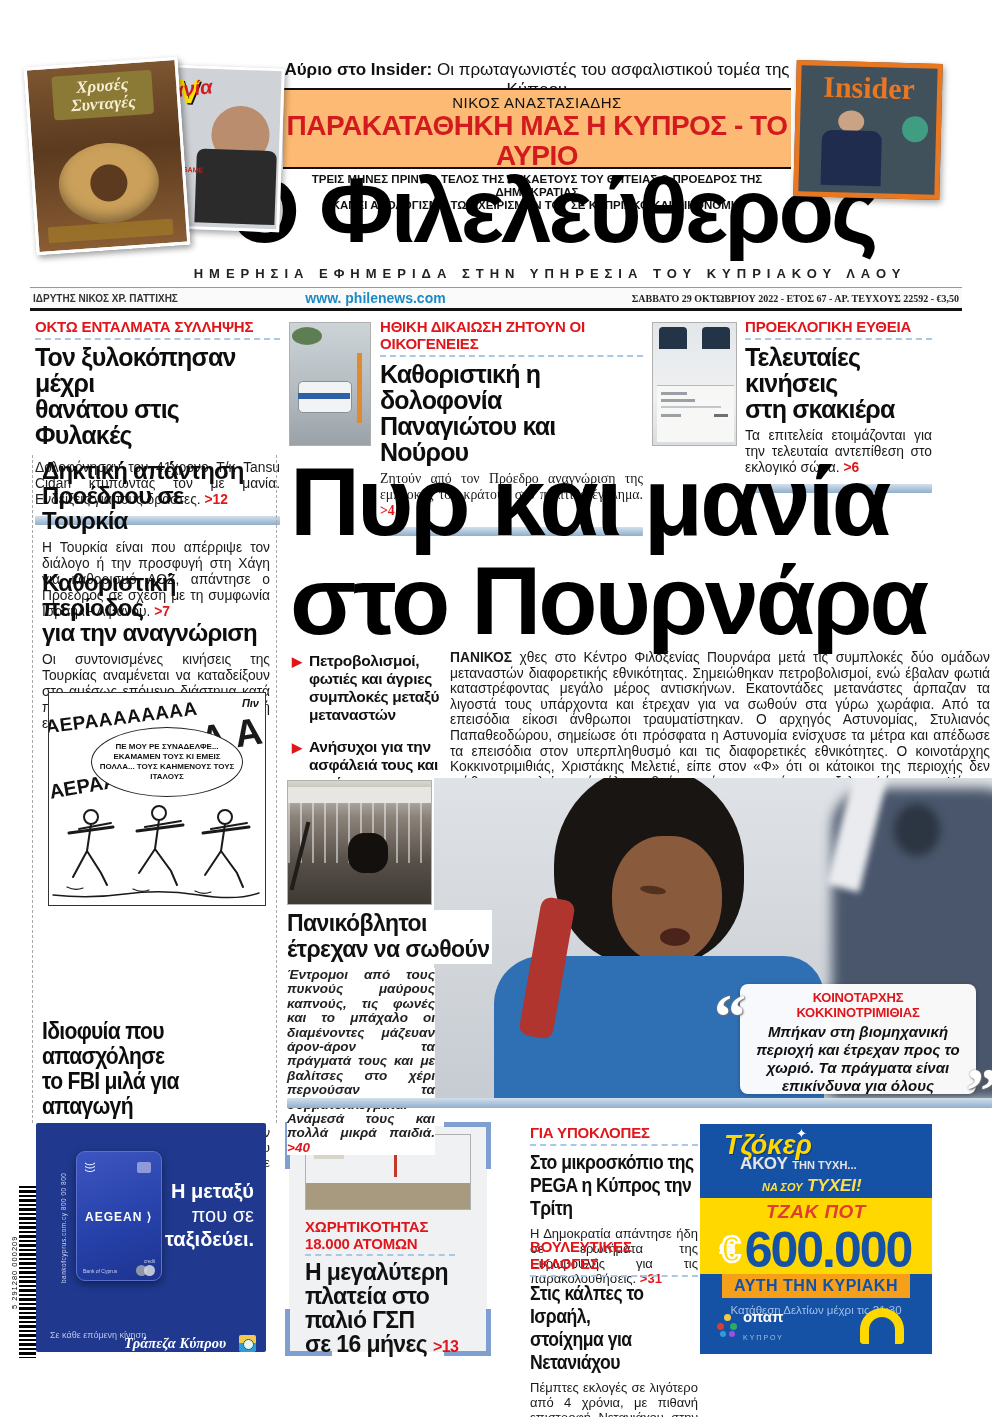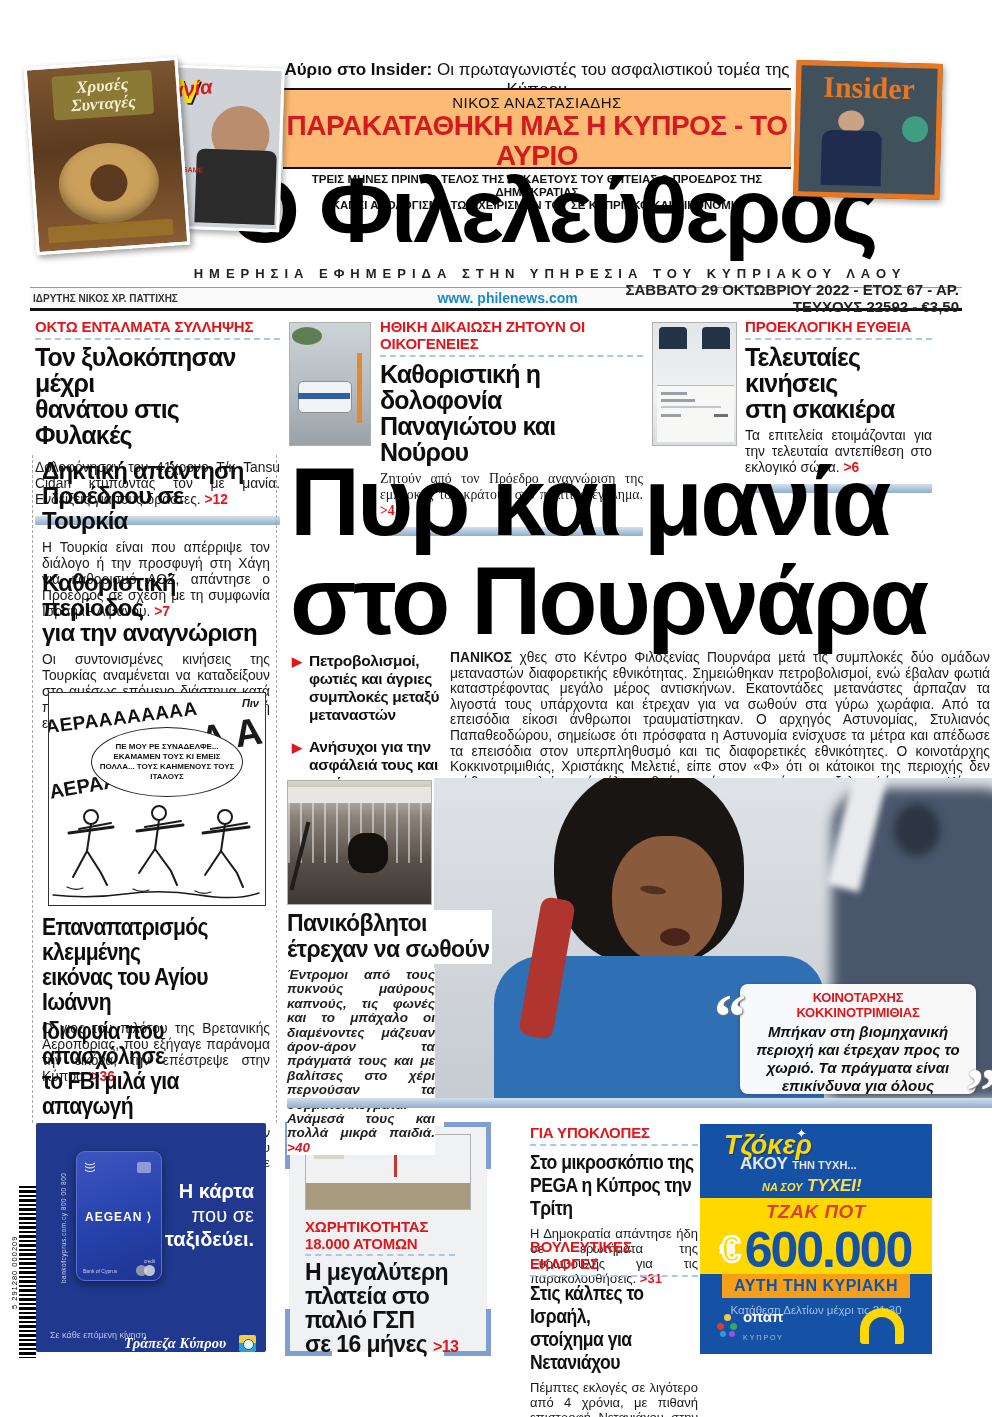--- a/index.html
+++ b/index.html
@@ -54,22 +54,22 @@
     <div style="position:absolute;left:38px;top:44px;width:26px;height:22px;border-radius:50%;background:#caa284;"></div>
     <div style="position:absolute;left:22px;top:64px;width:60px;height:55px;background:#1f2c4e;border-radius:10px 10px 0 0;"></div>
     <div style="position:absolute;right:8px;top:48px;width:26px;height:26px;border-radius:50%;background:#3f9e82;"></div>
   </div>
 
   <div class="abs" style="left:160px;top:162px;width:780px;text-align:center;font-size:91px;font-weight:bold;letter-spacing:-3px;color:#000;line-height:98px;">Ὁ Φιλελεύθερος</div>
   <div class="abs" style="left:160px;top:266px;width:780px;text-align:center;font-size:13px;font-weight:bold;letter-spacing:6px;color:#222;">ΗΜΕΡΗΣΙΑ ΕΦΗΜΕΡΙΔΑ ΣΤΗΝ ΥΠΗΡΕΣΙΑ ΤΟΥ ΚΥΠΡΙΑΚΟΥ ΛΑΟΥ</div>
 
   <div class="abs" style="left:30px;top:287px;width:932px;height:20px;border-top:1px solid #999;border-bottom:3px solid #111;background:#fafafa;display:flex;align-items:center;">
     <div style="flex:1;font-size:10px;font-weight:bold;color:#333;padding-left:3px;">ΙΔΡΥΤΗΣ ΝΙΚΟΣ ΧΡ. ΠΑΤΤΙΧΗΣ</div>
-    <div style="flex:1;text-align:right;font-size:14px;font-weight:bold;color:#1b8ac6;">www. philenews.com</div>
-    <div style="flex:1.4;text-align:right;font-size:15px;font-weight:bold;color:#222;padding-right:3px;">ΣΑΒΒΑΤΟ 29 ΟΚΤΩΒΡΙΟΥ 2022 - ΕΤΟΣ 67 - ΑΡ. ΤΕΥΧΟΥΣ 22592 - €3,50</div>
+    <div style="flex:1;text-align:left;font-size:14px;font-weight:bold;color:#1b8ac6;">www. philenews.com</div>
+    <div style="flex:1.4;text-align:right;font-size:10px;font-weight:bold;color:#222;padding-right:3px;font-family:Liberation Serif, serif;">ΣΑΒΒΑΤΟ 29 ΟΚΤΩΒΡΙΟΥ 2022 - ΕΤΟΣ 67 - ΑΡ. ΤΕΥΧΟΥΣ 22592 - €3,50</div>
   </div>
 
   <div class="abs" style="left:35px;top:318px;width:245px;">
     <div class="kicker">ΟΚΤΩ ΕΝΤΑΛΜΑΤΑ ΣΥΛΛΗΨΗΣ</div>
     <div class="dash" style="margin:3px 0 4px;"></div>
     <div class="bhead">Τον ξυλοκόπησαν μέχρι</div>
     <div class="bhead">θανάτου στις Φυλακές</div>
     <div class="body" style="margin-top:12px;"><span>Δολοφόνησαν τον 41χρονο Τ/κ Tansu Cidan κτυπώντας τον με μανία. Ενδείξεις για τους δράστες.</span> <span class="pg">&gt;12</span></div>
     <div class="bar" style="margin-top:8px;"></div>
   </div>
@@ -148,25 +148,20 @@
           <path d="M176 25 L172 52"></path>
           <path d="M172 52 L156 76 M172 52 L188 74 L194 88"></path>
           <path d="M162 30 L198 24"></path>
           <path d="M154 34 L200 28" stroke-width="3"></path>
         <path d="M4 96 Q40 100 76 95 T150 96 T210 94" stroke-width="1.4"></path>
         <path d="M18 88 q8 4 16 1 M84 90 q8 4 16 1 M146 92 q8 4 16 1" stroke-width="1.2"></path>
       </g>
     </svg>
   </div>
 
-  <div class="abs" style="left:42px;top:914px;width:228px;">
-    <div class="lhead squeeze" style="width:113%;">Επαναπατρισμός κλεμμένης</div>
-    <div class="lhead squeeze" style="width:113%;">εικόνας του Αγίου Ιωάννη</div>
-    <div class="body" style="margin-top:7px;"><span>Ο γιος του πιλότου της Βρετανικής Αεροπορίας, που εξήγαγε παράνομα την εικόνα, την επέστρεψε στην Κύπρο.</span> <span class="pg">&gt;36</span></div>
-  </div>
 
   <div class="abs" style="left:42px;top:1018px;width:228px;">
     <div class="lhead squeeze" style="width:113%;">Ιδιοφυία που απασχόλησε</div>
     <div class="lhead squeeze" style="width:113%;">το FBI μιλά για απαγωγή</div>
     <div class="body" style="margin-top:7px;font-size:13.2px;line-height:15px;"><span>Υποστηρίζει ότι τρεις άνδρες έστησαν σκηνικό στη νεκρή ζώνη για να του αποσπάσουν €150.000 σε κρυπτονομίσματα.</span> <span class="pg">&gt;12</span></div>
   </div>
 
   <div class="abs" style="left:290px;top:452px;width:700px;font-size:97px;font-weight:bold;letter-spacing:-3px;line-height:99px;color:#000;">
     <div>Πυρ και μανία</div>
     <div>στο Πουρνάρα</div>
@@ -236,21 +231,21 @@
       <div style="position:absolute;left:8px;top:10px;color:#fff;font-size:10px;transform:rotate(90deg);">)))</div>
       <div style="position:absolute;right:10px;top:10px;width:14px;height:11px;background:#8f9bd8;border-radius:2px;"></div>
       <div style="position:absolute;left:8px;top:58px;color:#fff;font-weight:bold;font-size:12px;letter-spacing:1px;"><span>AEGEAN</span> ⟩</div>
       <div style="position:absolute;left:6px;bottom:6px;color:#c9d2f2;font-size:5px;">Bank of Cyprus</div>
       <div style="position:absolute;right:6px;bottom:16px;color:#c9d2f2;font-size:4.5px;">credit</div>
       <div style="position:absolute;right:14px;bottom:4px;width:11px;height:11px;border-radius:50%;background:#9aa1ad;opacity:.9;"></div>
       <div style="position:absolute;right:6px;bottom:4px;width:11px;height:11px;border-radius:50%;background:#d8dce2;opacity:.85;"></div>
     </div>
 
     <div style="position:absolute;right:12px;top:56px;text-align:right;color:#fff;font-size:20px;line-height:24px;">
-      <div><b>Η κάρτα</b></div>
+      <div><b>Η μεταξύ</b></div>
       <div>που σε</div>
       <div><b>ταξιδεύει.</b></div>
     </div>
     <div style="position:absolute;left:14px;bottom:12px;color:#b9c4e8;font-size:9px;">Σε κάθε επόμενη κίνηση</div>
     <div style="position:absolute;right:10px;bottom:0;display:flex;align-items:center;gap:13px;">
       <span style="color:#fff;font-size:14.5px;font-weight:bold;font-style:italic;font-family:'Liberation Serif',serif;">Τράπεζα Κύπρου</span>
       <span style="width:17px;height:17px;display:inline-block;background:linear-gradient(180deg,#f2c94c 0 45%,#2d9cdb 45% 100%);border-radius:2px;position:relative;">
           <span style="position:absolute;left:4px;top:4px;width:9px;height:9px;border:1.5px solid #0e6e63;border-radius:50%;background:#e9f5f0;"></span>
         </span>
     </div>

